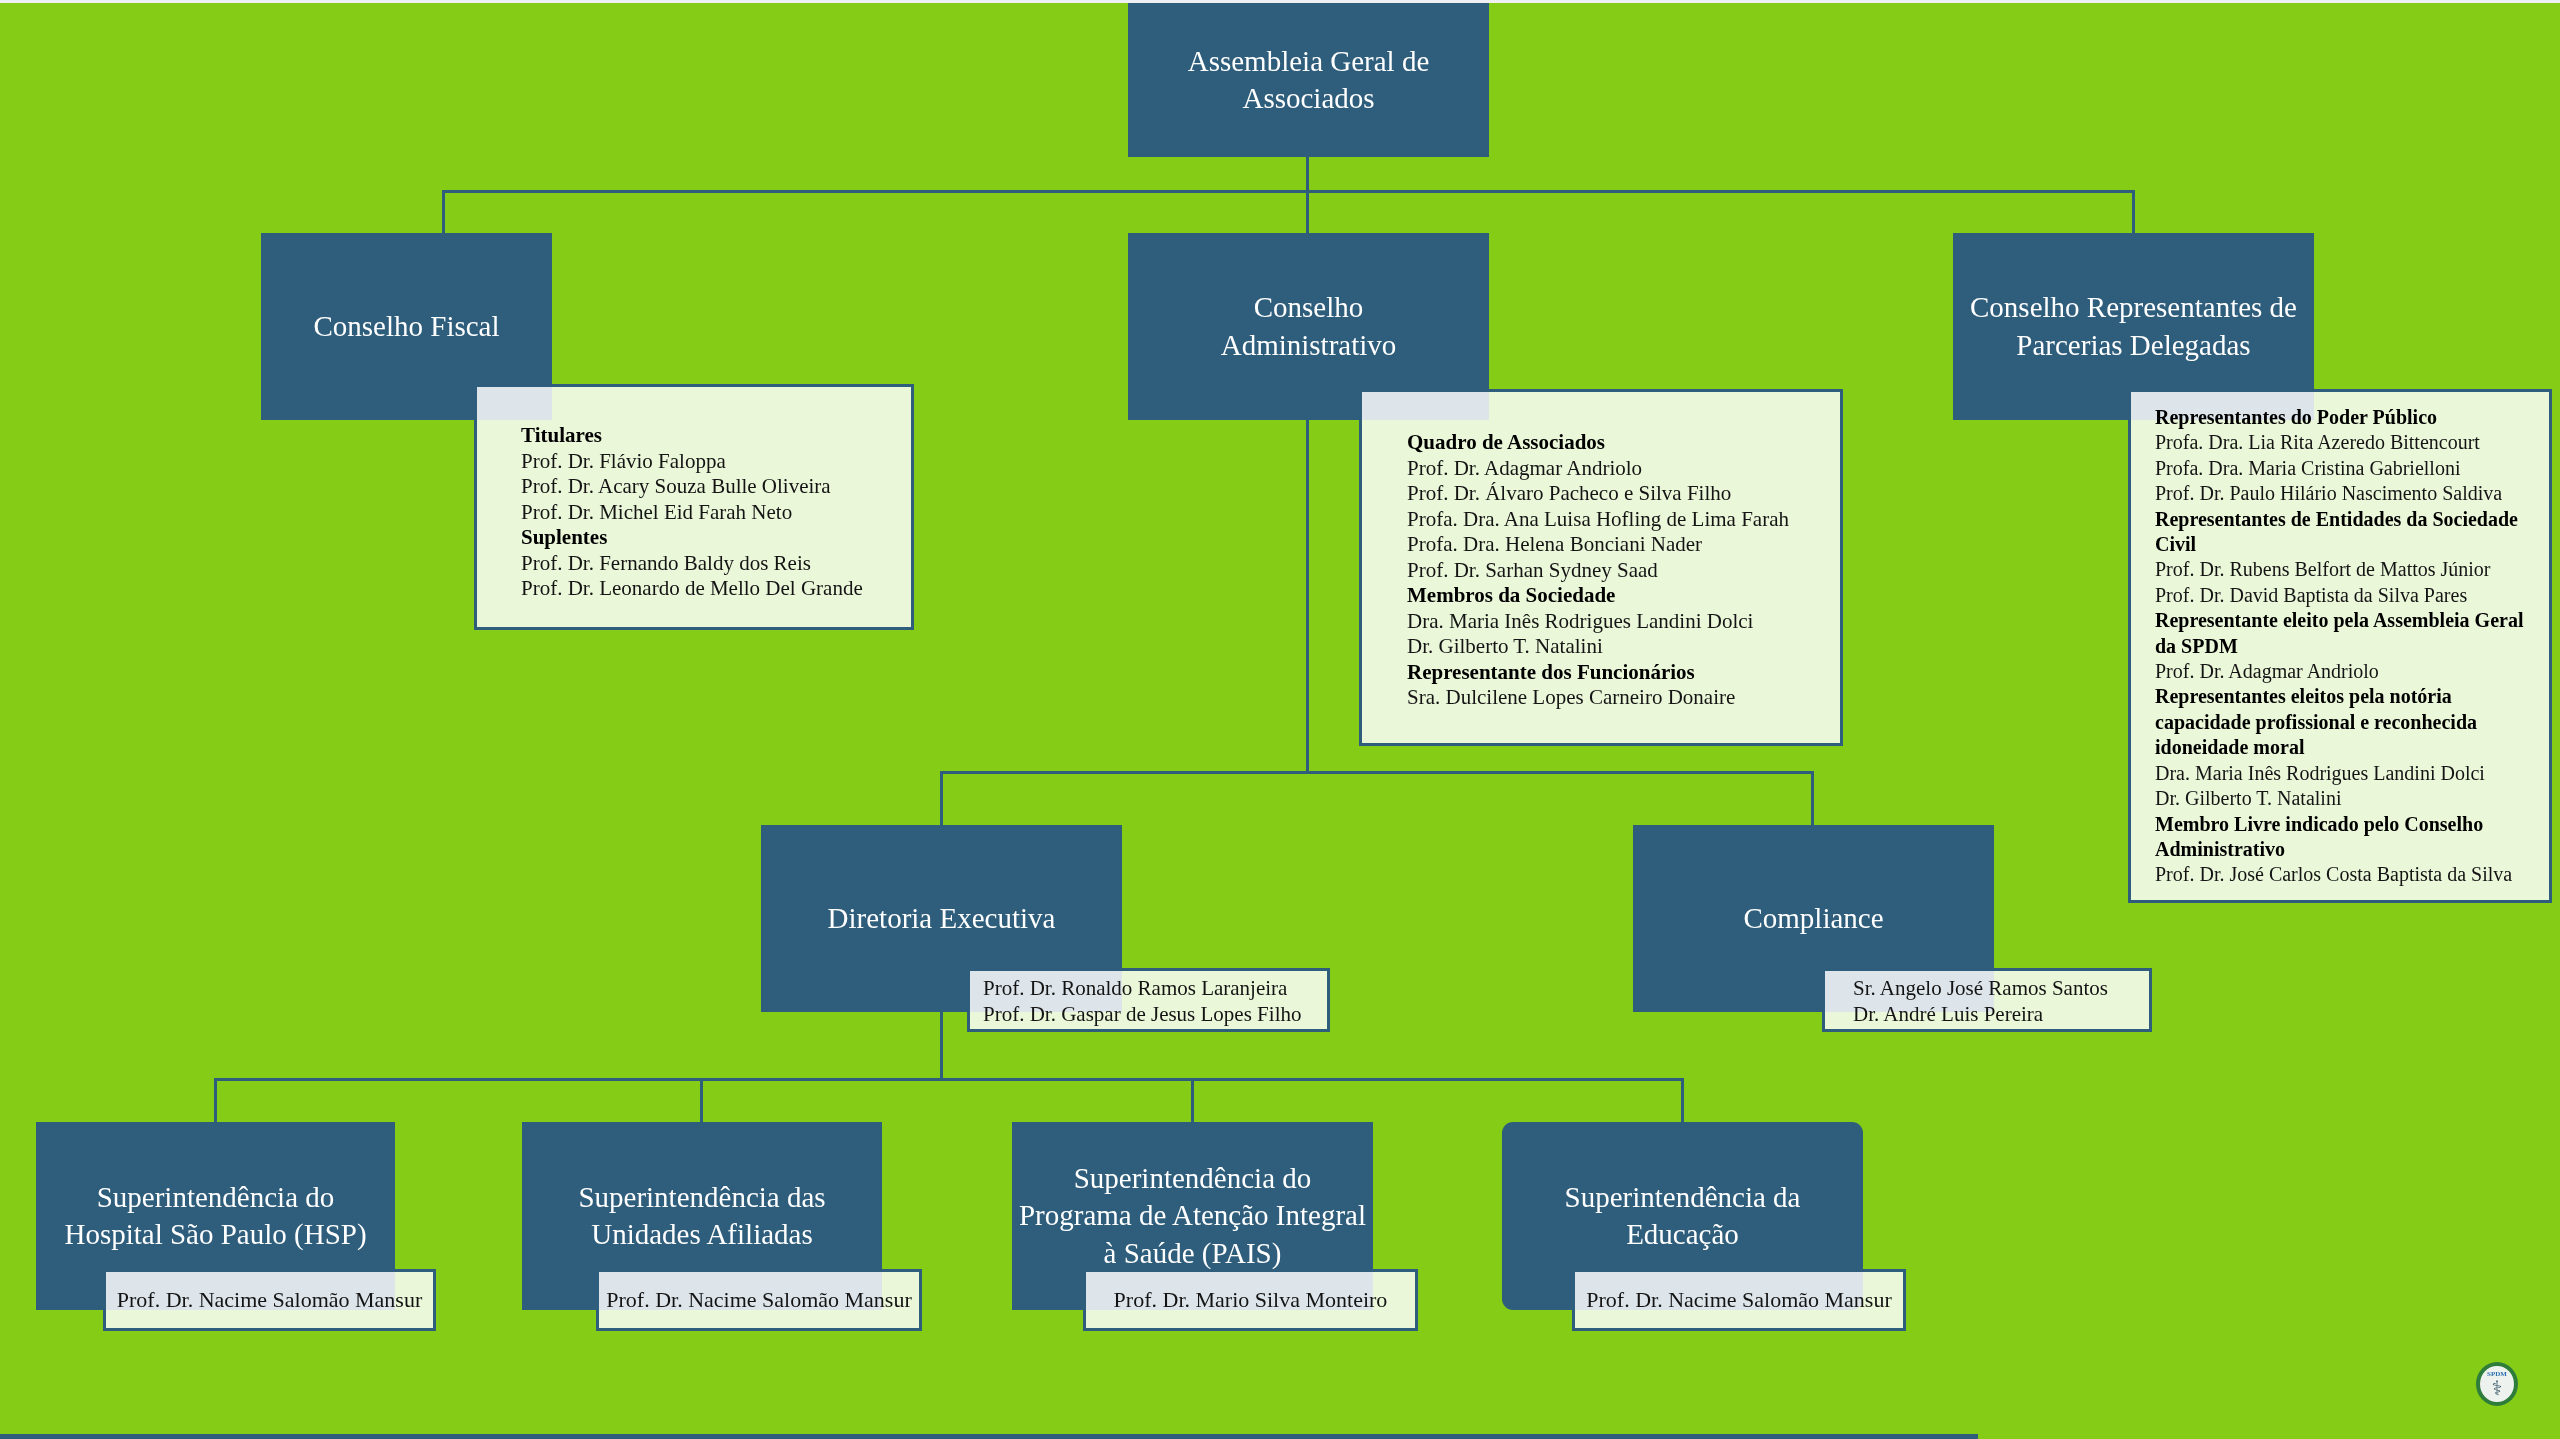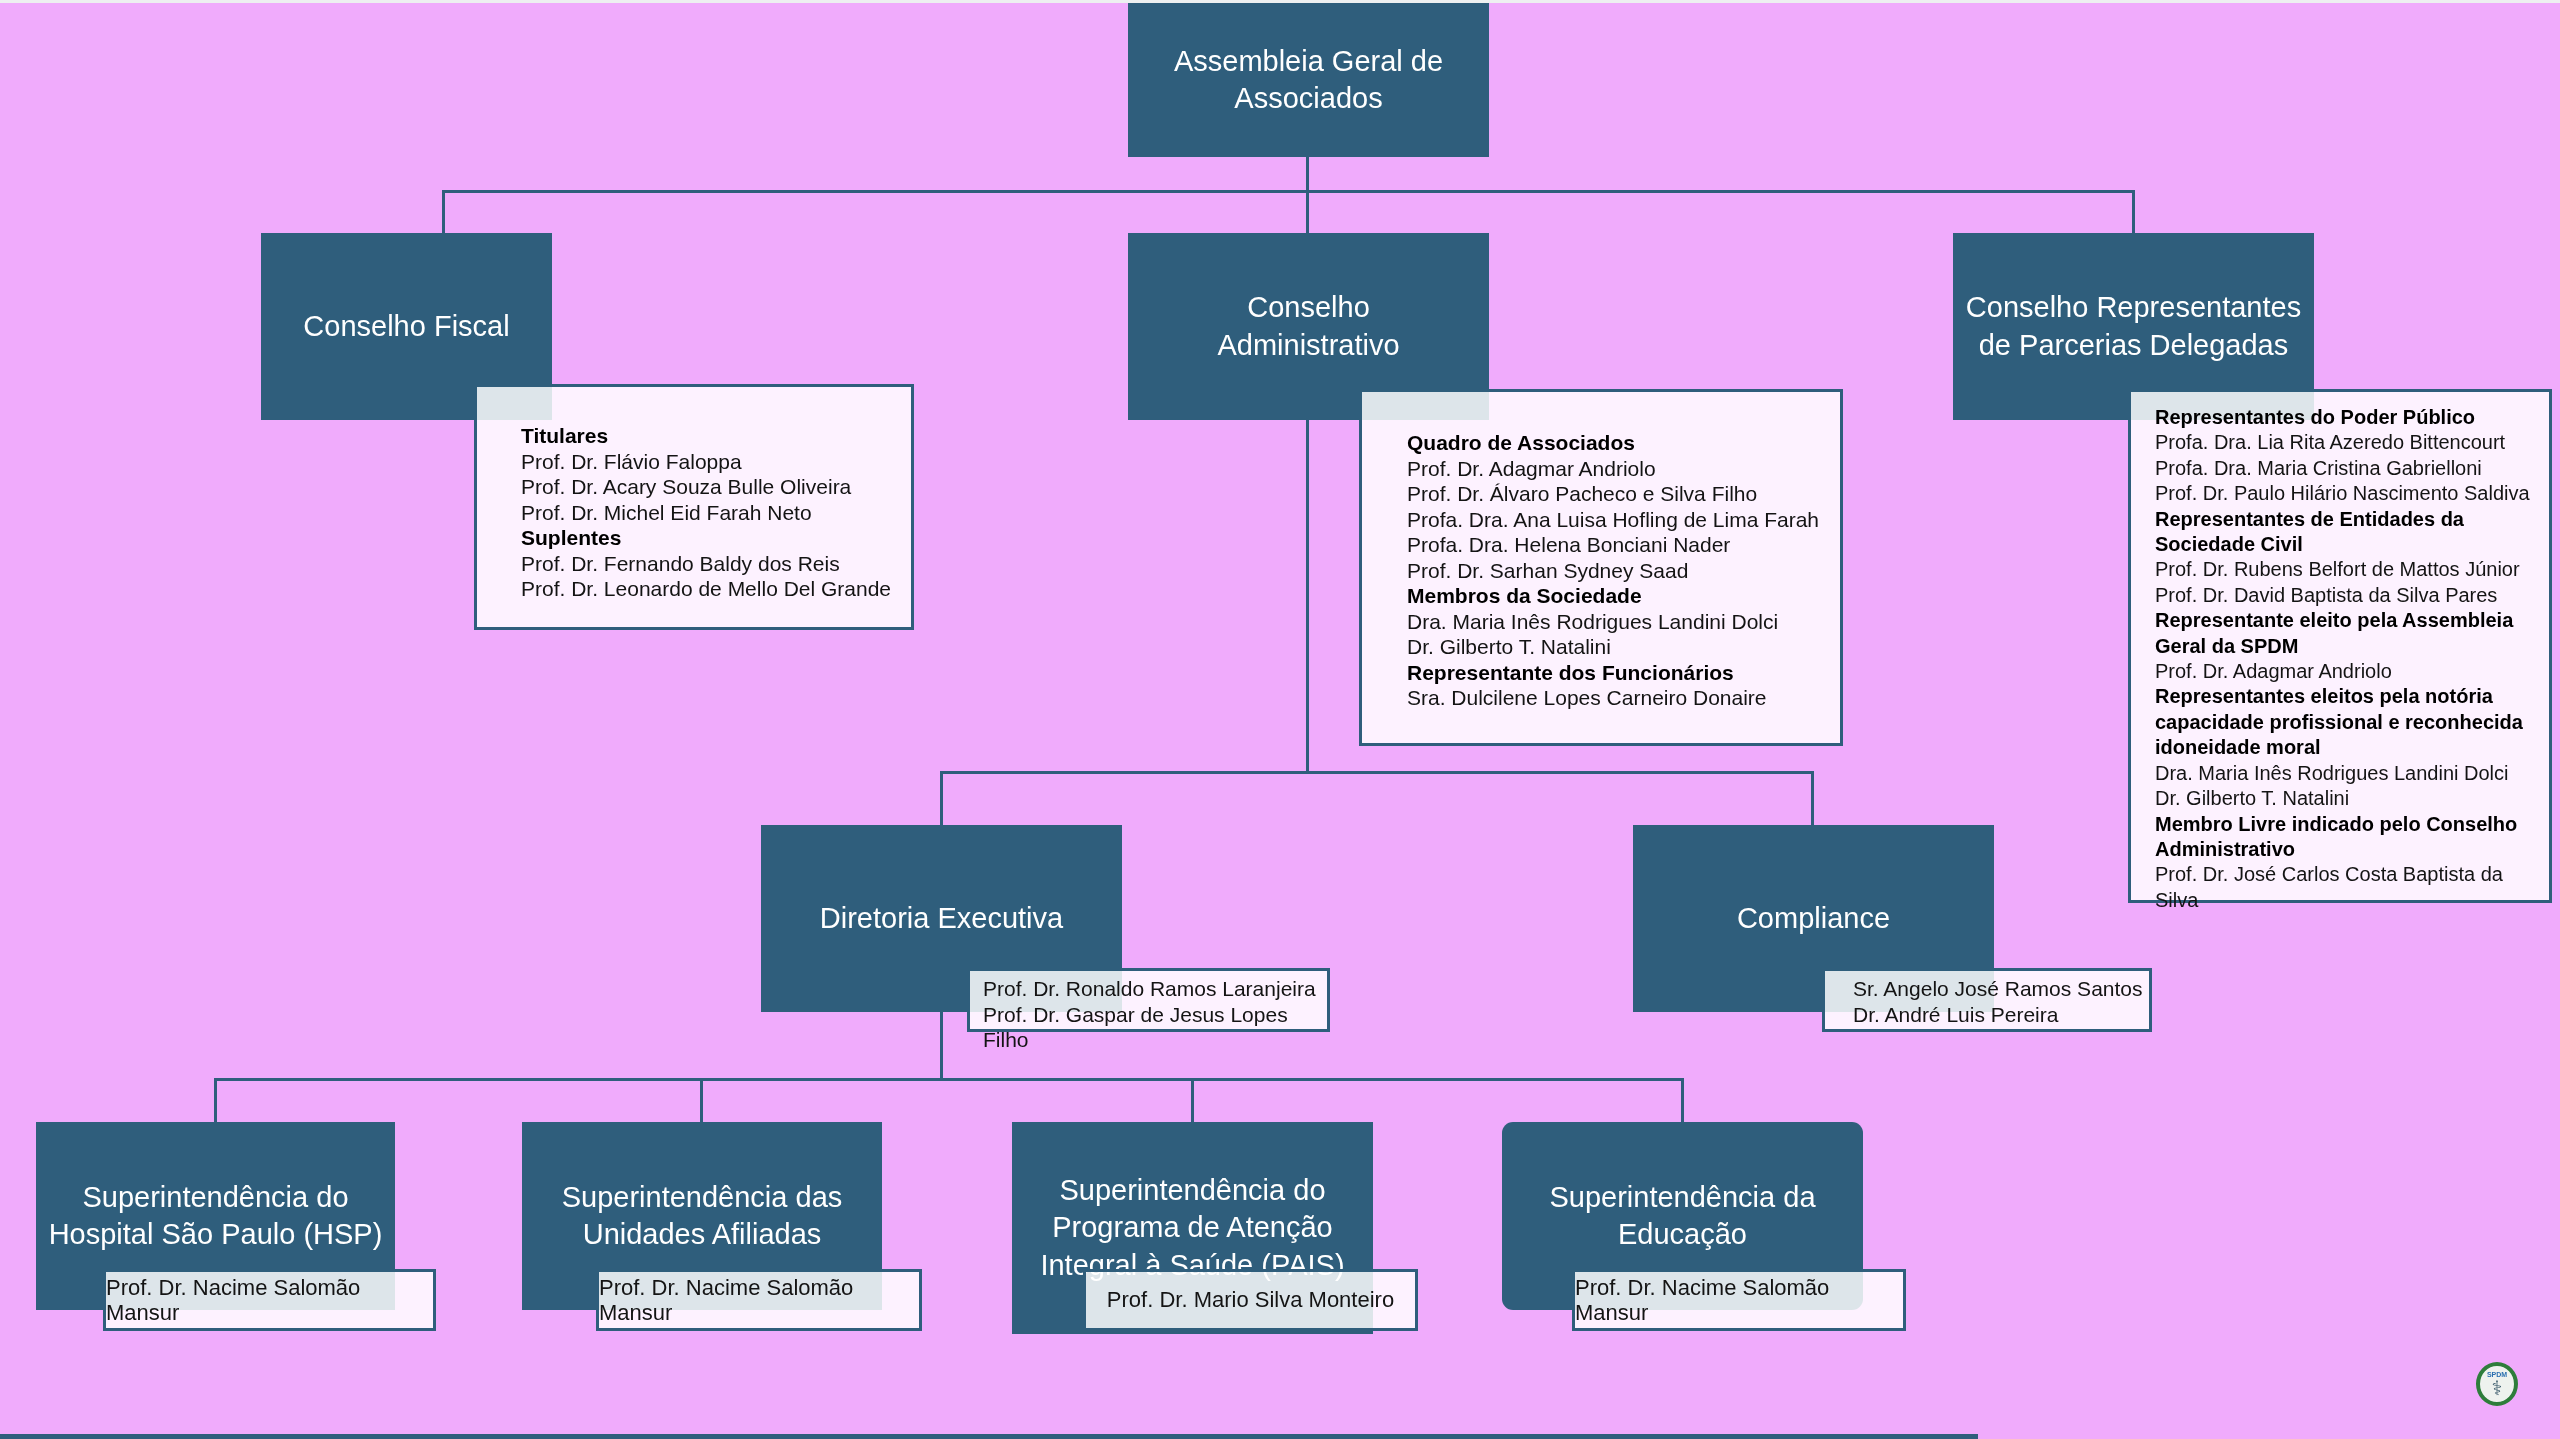--- a/index.html
+++ b/index.html
@@ -1,18 +1,18 @@
 <!DOCTYPE html>
 <html style="--box-blue: #2F5E7C; --line-blue: #2F5E7C; --text-dark: #141414; --card-bg: rgba(255,255,255,0.84); --logo-green: #2e7d3b; --logo-text-blue: #2a6fb0;"><head>
 <meta charset="utf-8">
 <style>
   html,body{margin:0;padding:0;background:#fff;}
   .canvas{
-    position:relative;width:2560px;height:1439px;background:#f0abfc;overflow:hidden;
-    font-family:Liberation Sans, sans-serif;
+    position:relative;width:2560px;height:1439px;background:#84cc16;overflow:hidden;
+    font-family:Liberation Serif, serif;
   }
   .line{position:absolute;background:var(--line-blue,#2F5E7C);}
   .node{
     position:absolute;background:var(--box-blue,#2F5E7C);color:#fff;
     display:flex;align-items:center;justify-content:center;text-align:center;
     font-size:29px;line-height:1.28;box-sizing:border-box;z-index:2;
   }
   .card{
     position:absolute;background:rgba(255,255,255,0.84);
     border:3px solid var(--box-blue,#2F5E7C);box-sizing:border-box;
@@ -122,21 +122,21 @@
       <div class="li">Sr. Angelo José Ramos Santos</div>
       <div class="li">Dr. André Luis Pereira</div>
     </div>
 
   <div class="node" style="left:36px;top:1122px;width:359px;height:188px;padding:0 8px;">
     <span>Superintendência do Hospital São Paulo (HSP)</span>
   </div>
   <div class="node" style="left:522px;top:1122px;width:360px;height:188px;padding:0 8px;">
     <span>Superintendência das Unidades Afiliadas</span>
   </div>
-  <div class="node" style="left:1012px;top:1122px;width:361px;height:212px;padding:12px 4px;">
+  <div class="node" style="left:1012px;top:1122px;width:361px;height:188px;padding:12px 4px;">
     <span>Superintendência do Programa de Atenção Integral à Saúde (PAIS)</span>
   </div>
   <div class="node" style="left:1502px;top:1122px;width:361px;height:188px;padding:0 30px;border-radius:11px;">
     <span>Superintendência da Educação</span>
   </div>
 
   <div class="card plate center" style="left:103px;top:1269px;width:333px;height:62px;">
       <div class="li">Prof. Dr. Nacime Salomão Mansur</div>
     </div>
   <div class="card plate center" style="left:596px;top:1269px;width:326px;height:62px;">

